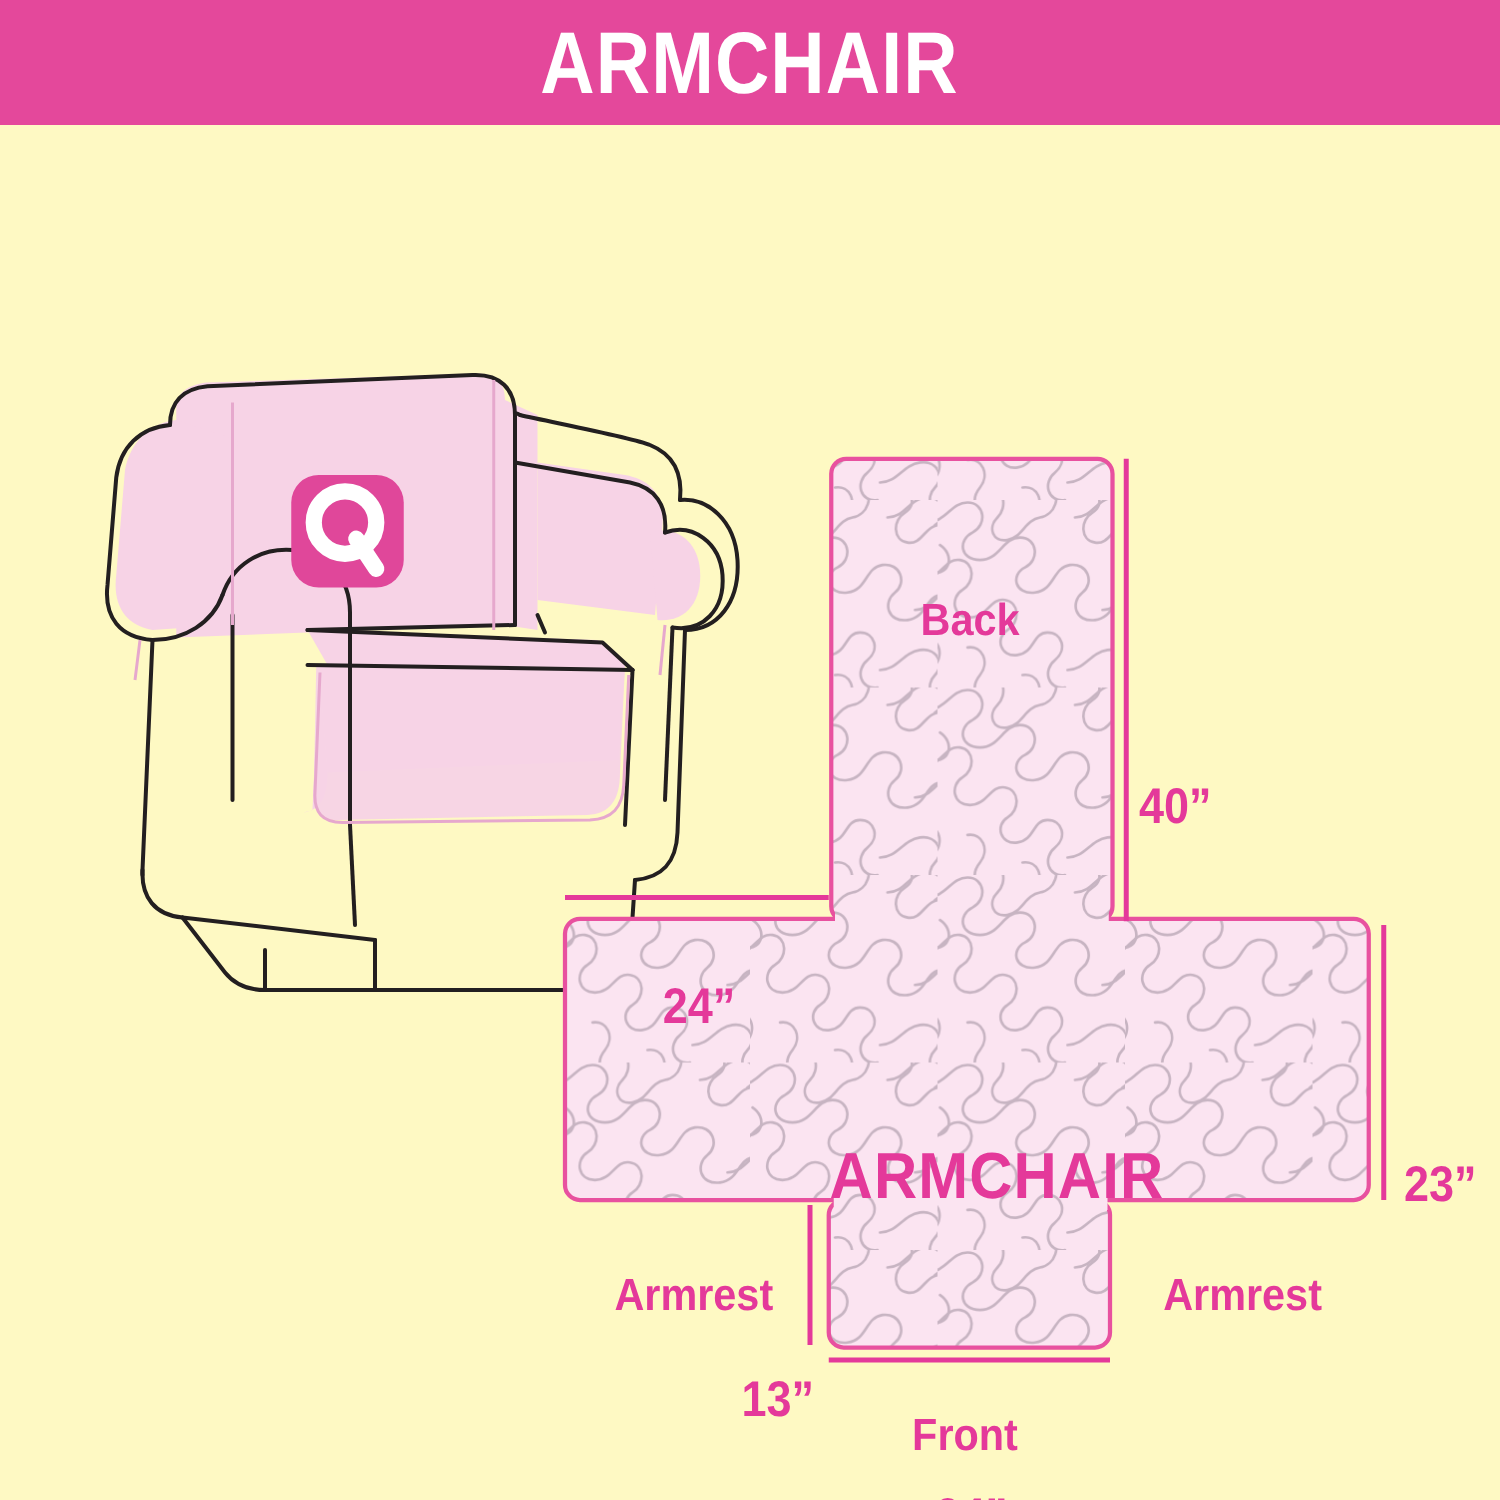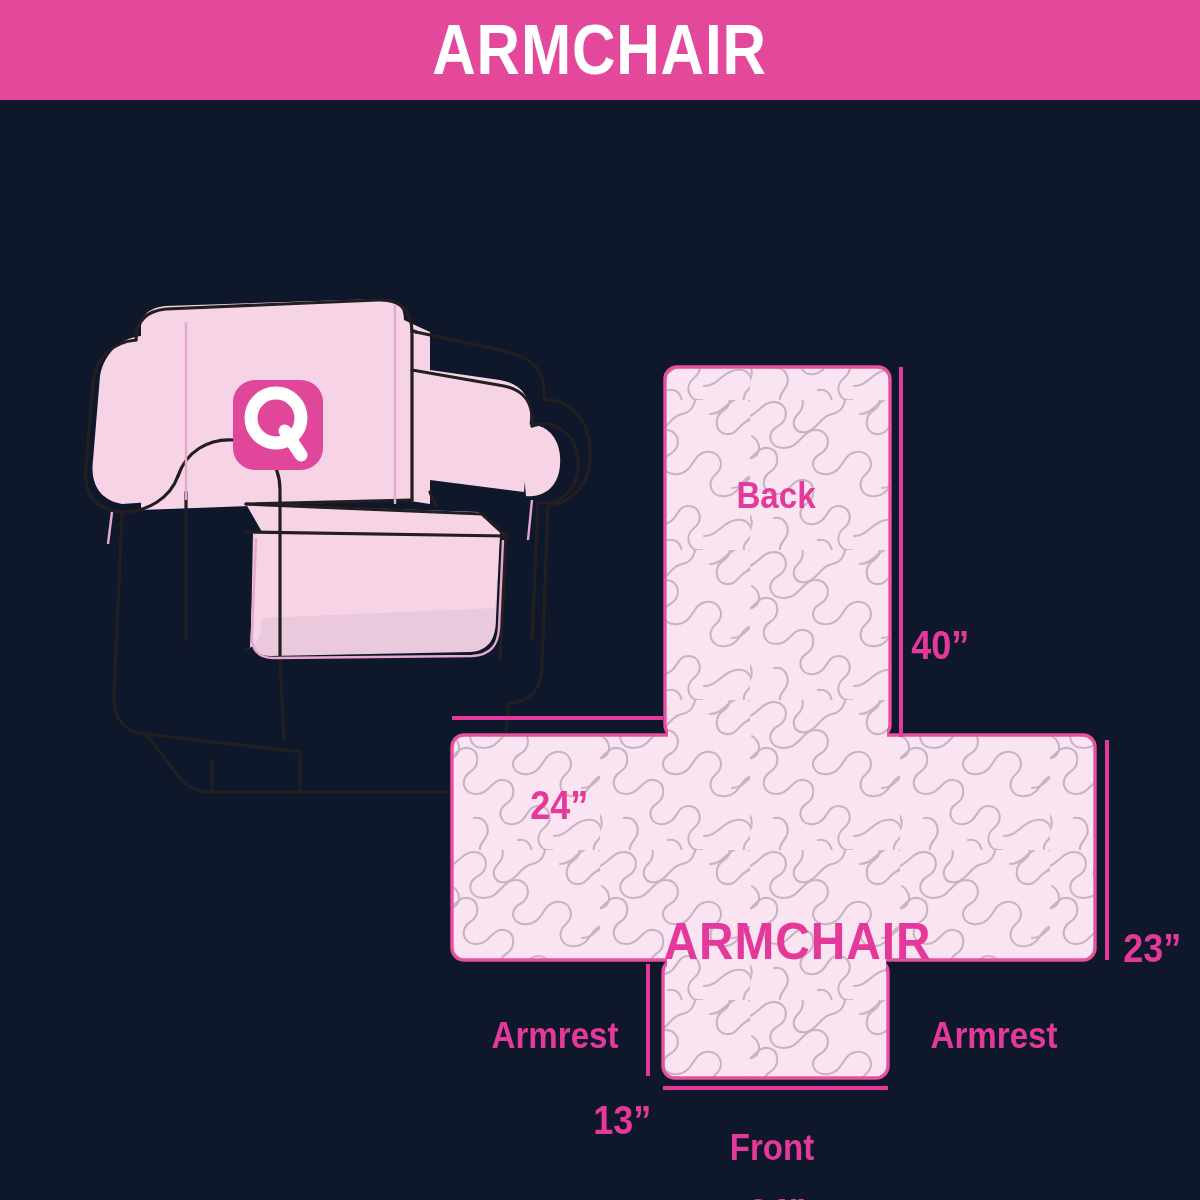--- a/index.html
+++ b/index.html
@@ -11,21 +11,21 @@
     width: 1200px;
     height: 1200px;
     font-family: "Liberation Sans", sans-serif;
     overflow: hidden;
   }
 
   #page {
     position: relative;
     width: 1200px;
     height: 1200px;
-    background: #0f172a;
+    background: #fef9c3;
   }
 
   
   #header-bar {
     position: absolute;
     left: 0;
     top: 0;
     width: 1200px;
     height: 100px;
     background: #e4489b;

